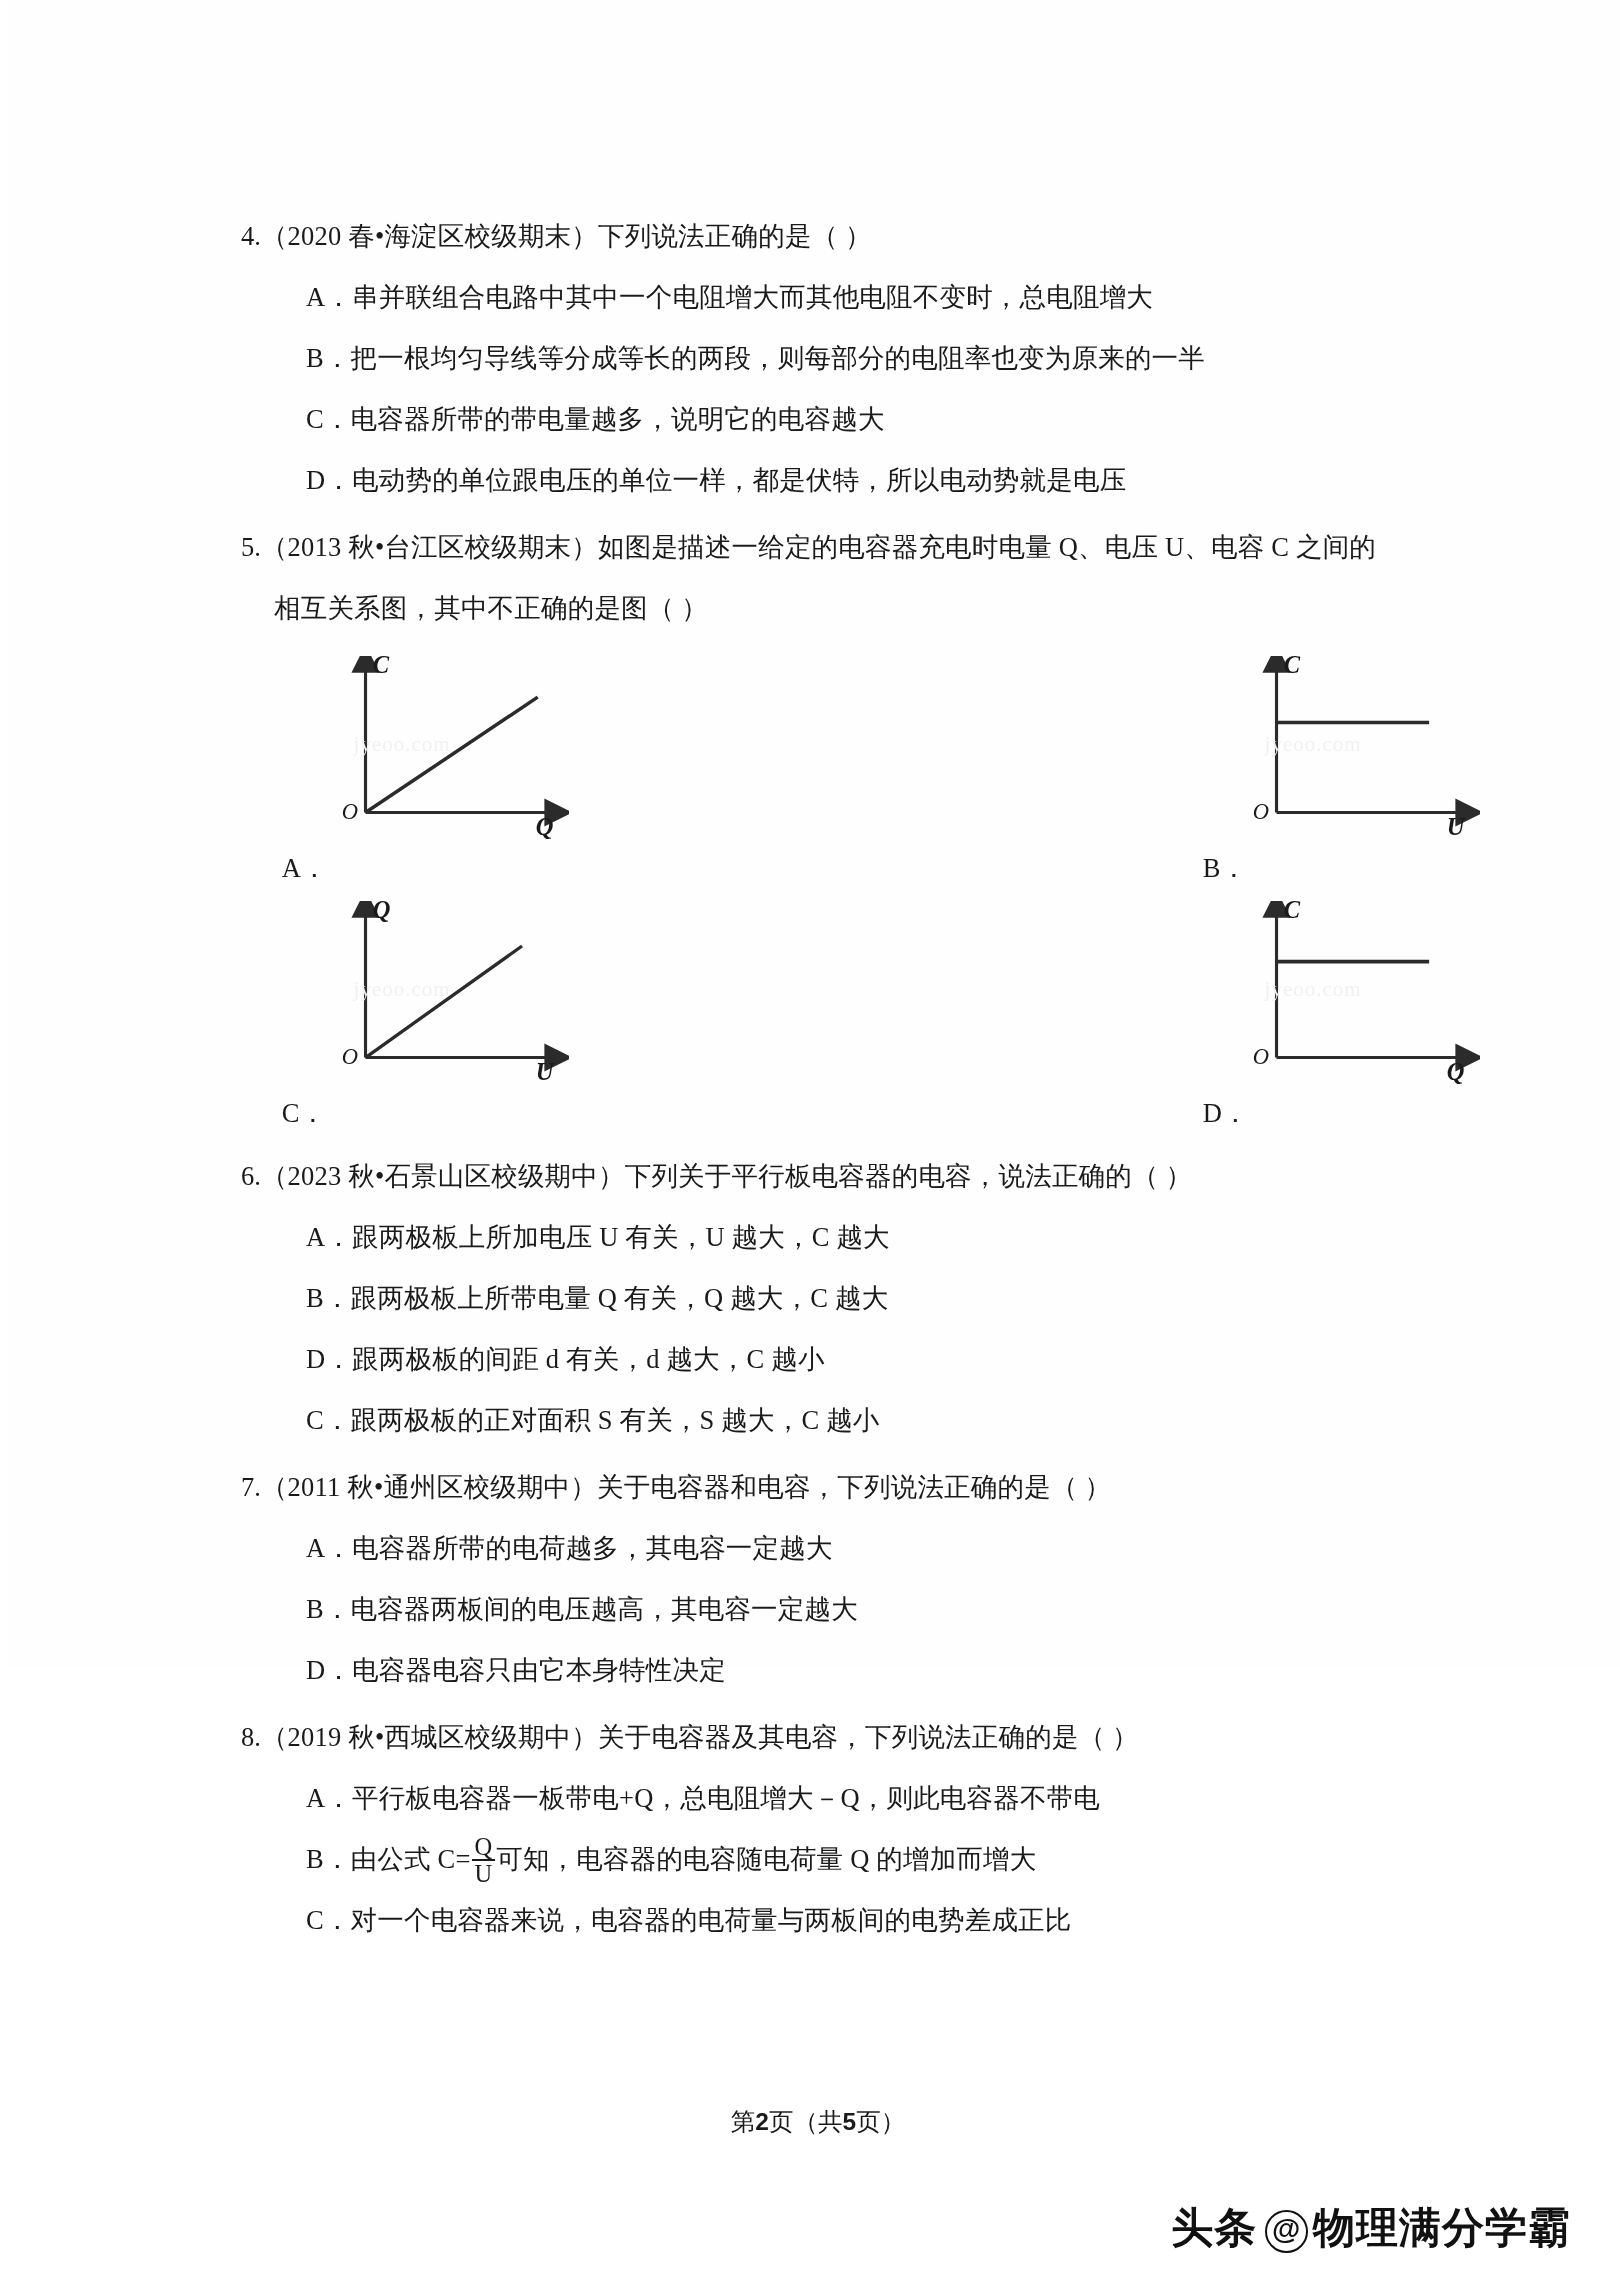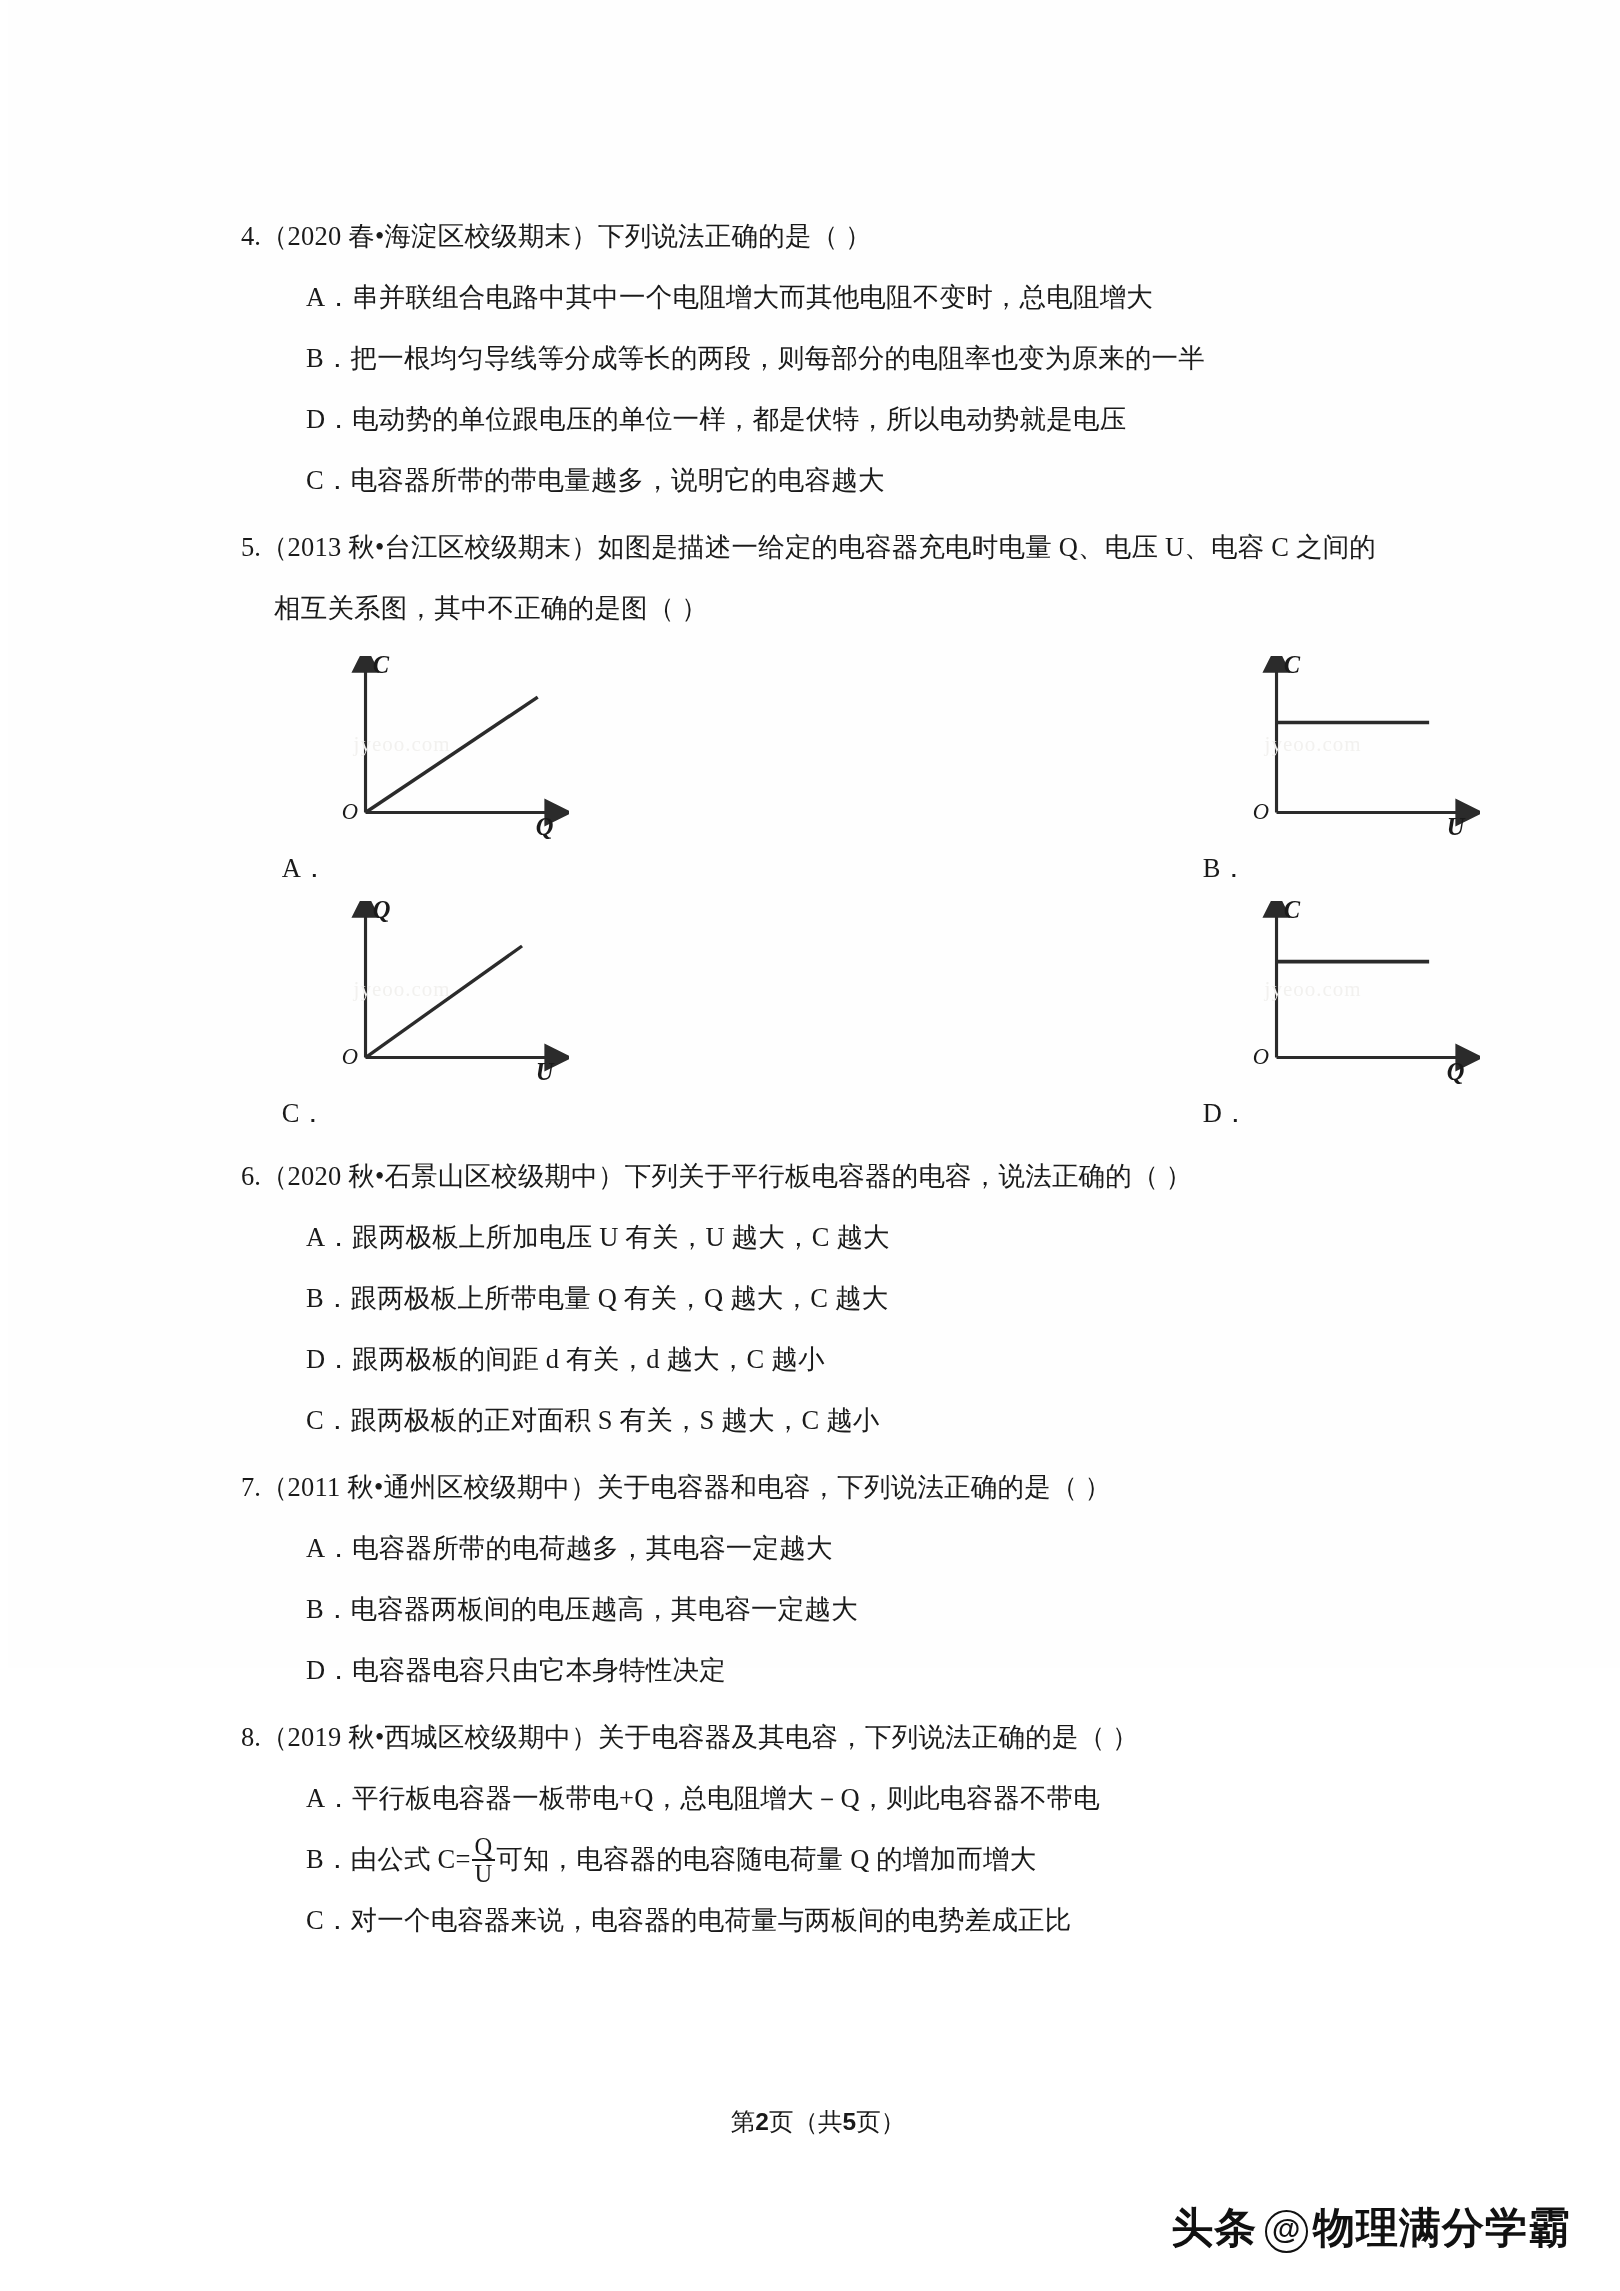--- a/index.html
+++ b/index.html
@@ -175,24 +175,24 @@
       <div class="q-stem">
         <span class="qnum">4.</span><span>（2020 春•海淀区校级期末）下列说法正确的是（      ）</span>
       </div>
       <div class="opt">
         <span class="olab">A．</span><span>串并联组合电路中其中一个电阻增大而其他电阻不变时，总电阻增大</span>
       </div>
       <div class="opt">
         <span class="olab">B．</span><span>把一根均匀导线等分成等长的两段，则每部分的电阻率也变为原来的一半</span>
       </div>
       <div class="opt">
+        <span class="olab">C．</span><span>电容器所带的带电量越多，说明它的电容越大</span>
+      </div>
+      <div class="opt">
         <span class="olab">D．</span><span>电动势的单位跟电压的单位一样，都是伏特，所以电动势就是电压</span>
-      </div>
-      <div class="opt">
-        <span class="olab">C．</span><span>电容器所带的带电量越多，说明它的电容越大</span>
       </div>
     </div>
 
     <div class="question">
       <div class="q-stem">
         <span class="qnum">5.</span><span>（2013 秋•台江区校级期末）如图是描述一给定的电容器充电时电量 Q、电压 U、电容 C 之间的相互关系图，其中不正确的是图（      ）</span>
       </div>
 
       <div class="graphs">
 
@@ -279,21 +279,21 @@
               <span class="axis-name" style="left:192px; top:157px;">Q</span>
               <span class="origin-name" style="left:-2px; top:143px;">O</span>
             </div>
           </div>
         </div>
       </div>
     </div>
 
     <div class="question">
       <div class="q-stem">
-        <span class="qnum">6.</span><span>（2020 秋•石景山区校级期中）下列关于平行板电容器的电容，说法正确的（      ）</span>
+        <span class="qnum">6.</span><span>（2023 秋•石景山区校级期中）下列关于平行板电容器的电容，说法正确的（      ）</span>
       </div>
       <div class="opt">
         <span class="olab">A．</span><span>跟两极板上所加电压 U 有关，U 越大，C 越大</span>
       </div>
       <div class="opt">
         <span class="olab">B．</span><span>跟两极板上所带电量 Q 有关，Q 越大，C 越大</span>
       </div>
       <div class="opt">
         <span class="olab">D．</span><span>跟两极板的间距 d 有关，d 越大，C 越小</span>
       </div>

